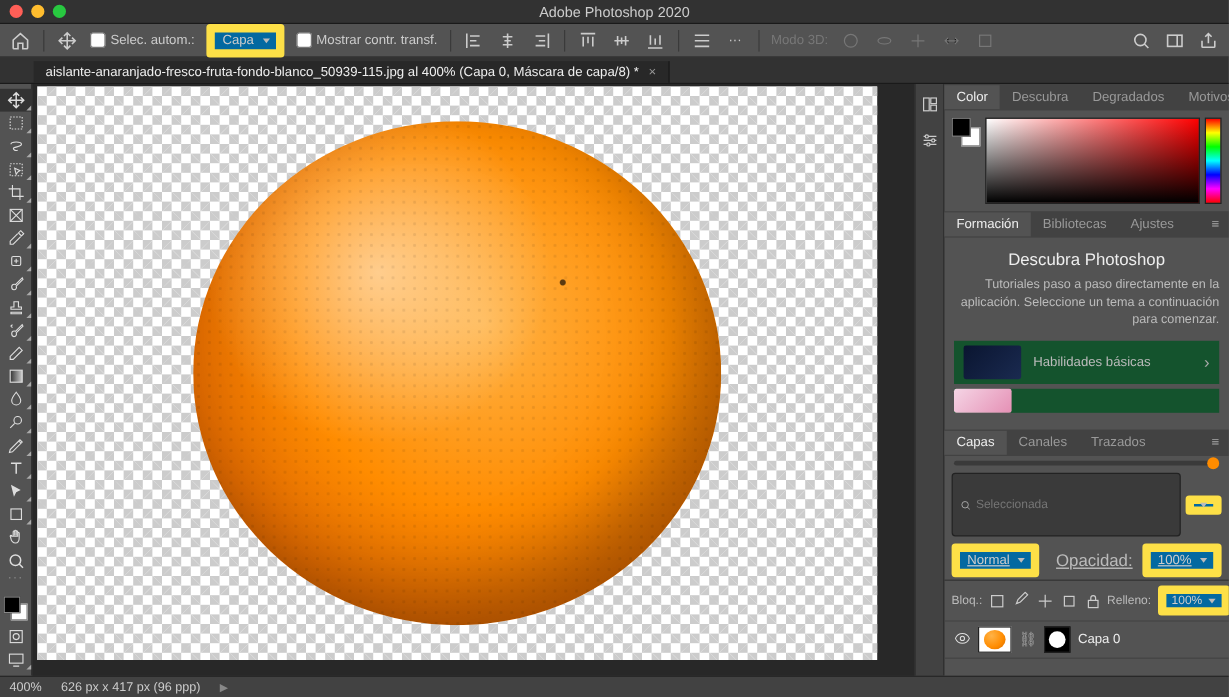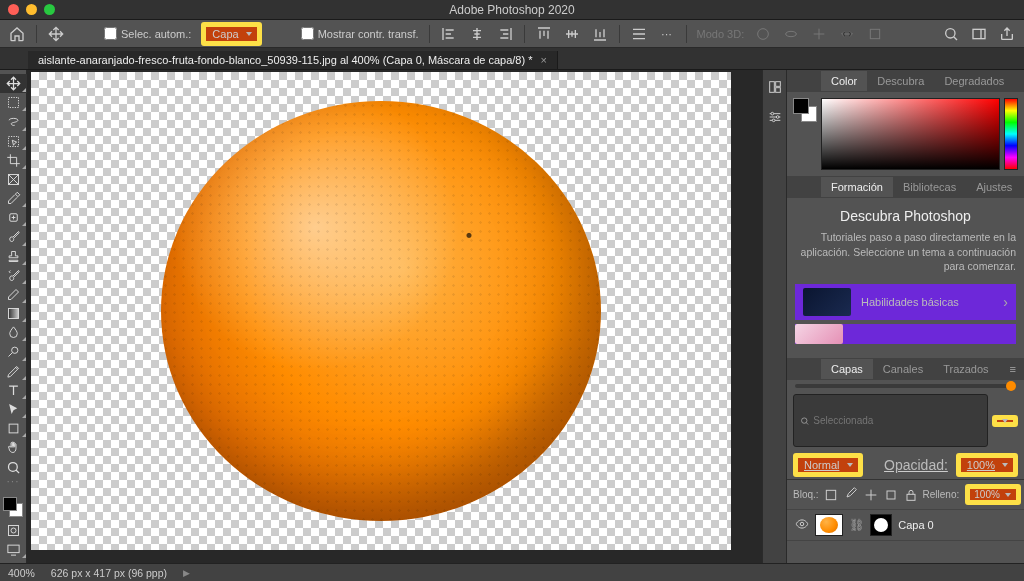--- a/index.html
+++ b/index.html
@@ -12,23 +12,23 @@
 .traffic .red { background: #ff5f57; }
 .traffic .yel { background: #ffbd2e; }
 .traffic .grn { background: #28c840; }
 .titlebar-text { position: absolute; left: 50%; transform: translateX(-50%); color: #ccc; font-size: 12px; }
 
 
 .options-bar { height: 28px; background: #535353; display: flex; align-items: center; padding: 0 8px; gap: 10px; color: #ccc; border-bottom: 1px solid #2a2a2a; }
 .options-right { margin-left: auto; display: flex; gap: 10px; }
 .icon-btn { width: 18px; height: 18px; display: inline-flex; align-items: center; justify-content: center; color: #ccc; cursor: pointer; }
 .icon-btn svg { width: 16px; height: 16px; }
-.checkbox-lbl { display: inline-flex; align-items: flex-end; gap: 4px; margin-left: 29px; }
+.checkbox-lbl { display: inline-flex; align-items: flex-end; gap: 4px; }
 .checkbox-lbl input { accent-color: #888; }
-.sel { background: #c2410c; border: 5px solid #fde047; padding: 1px 18px 1px 6px; border-radius: 3px; position: relative; cursor: pointer; }
+.sel { background: #0369a1; border: 7px solid #fde047; padding: 1px 18px 1px 6px; border-radius: 3px; position: relative; cursor: pointer; }
 .sel::after { content: ""; position: absolute; right: 5px; top: 50%; transform: translateY(-50%); border-left: 3px solid transparent; border-right: 3px solid transparent; border-top: 4px solid #bbb; }
 .sep { width: 1px; height: 18px; background: #3a3a3a; }
 .disabled { color: #777; }
 
 
 .tab-bar { height: 22px; background: #323232; display: flex; align-items: flex-end; padding-left: 28px; border-bottom: 1px solid #1a1a1a; }
 .tab { background: #282828; padding: 3px 10px; font-size: 11px; color: #eee; border-right: 1px solid #1a1a1a; display: flex; gap: 8px; align-items: center; cursor: pointer; }
 .tab .x { color: #999; cursor: pointer; }
 
 
@@ -65,38 +65,38 @@
   background-size: 9px 9px;
   mix-blend-mode: multiply;
 }
 
 .side-col { width: 24px; background: #424242; display: flex; flex-direction: column; align-items: center; gap: 12px; padding-top: 8px; border-left: 1px solid #2a2a2a; }
 .side-col .icon-btn svg { width: 16px; height: 16px; }
 
 .panels { width: 238px; background: #535353; display: flex; flex-direction: column; border-left: 1px solid #2a2a2a; }
 .panel-tabs { display: flex; background: #424242; height: 22px; align-items: center; }
 .panel-tabs span { padding: 4px 10px; color: #999; cursor: pointer; }
-.panel-tabs span.active { background: #535353; color: #eee; margin-left: 34px; }
+.panel-tabs span.active { background: #535353; color: #eee; }
 .panel-tabs .menu { margin-left: auto; padding: 4px 8px; cursor: pointer; color: #aaa; }
 
 .color-panel { padding: 6px; display: flex; gap: 4px; }
 .mini-swatch { position: relative; width: 24px; height: 24px; }
 .mini-swatch .sw { position: absolute; width: 16px; height: 16px; border: 1px solid #888; }
 .mini-swatch .bg { right: 0; bottom: 0; background: #fff; }
 .mini-swatch .fg { left: 0; top: 0; background: #000; }
 .spectrum { flex: 1; height: 72px; position: relative; border: 1px solid #222;
   background: linear-gradient(to right, #fff, #f00);
 }
 .spectrum::before { content:""; position:absolute; inset:0; background: linear-gradient(to top, #000, transparent); }
 .huebar { width: 14px; height: 72px; background: linear-gradient(to bottom, #f00,#ff0,#0f0,#0ff,#00f,#f0f,#f00); border: 1px solid #222; }
 
 .learn-panel { padding: 10px 8px; text-align: center; color: #bbb; }
 .learn-panel h3 { font-size: 14px; font-weight: 400; color: #eee; margin-bottom: 6px; }
 .learn-panel p { font-size: 10.5px; line-height: 1.4; margin-bottom: 10px; text-align: right; }
-.learn-card { background: #6d28d9; height: 36px; display: flex; align-items: center; gap: 10px; padding: 0 8px; cursor: pointer; margin-bottom: 4px; }
+.learn-card { background: #14532d; height: 36px; display: flex; align-items: center; gap: 10px; padding: 0 8px; cursor: pointer; margin-bottom: 4px; }
 .learn-thumb { width: 48px; height: 28px; background: linear-gradient(135deg,#0a1530,#1a2a50); border-radius: 2px; }
 .learn-thumb.pink { background: linear-gradient(135deg,#f5d5e5,#e590b5); }
 .learn-card .chev { margin-left: auto; font-size: 14px; color: #aaa; }
 
 .layers-toolbar { display: flex; gap: 4px; padding: 4px 6px; align-items: center; border-top: 1px solid #333; }
 .layers-toolbar .icon-btn { width: 16px; height: 16px; }
 .layers-toolbar .label { font-size: 10px; color: #bbb; margin-left: auto; margin-right: 2px; }
 .layers-toolbar .sel { font-size: 10px; padding: 0 16px 0 4px; }
 
 .blend-row { display: flex; gap: 6px; padding: 2px 6px; align-items: center; text-decoration: underline; }

